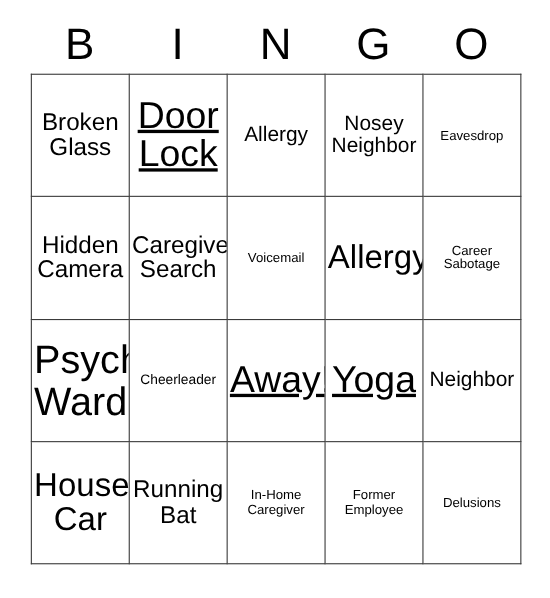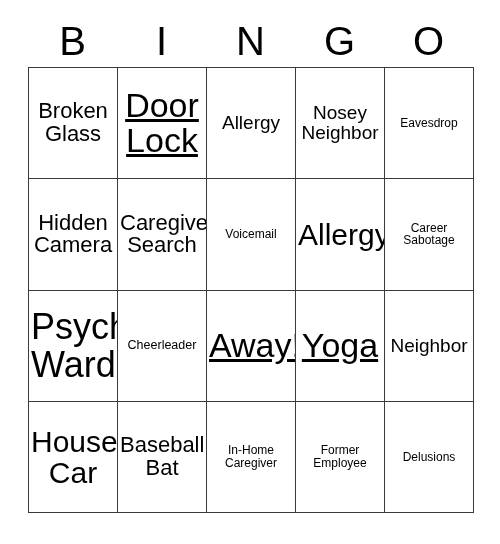--- a/index.html
+++ b/index.html
@@ -106,21 +106,21 @@
       </tr>
       <tr>
         <td class="fs-3xl">Psych Ward</td>
         <td class="fs-xs">Cheerleader</td>
         <td class="fs-4xl">Away!</td>
         <td class="fs-4xl">Yoga</td>
         <td class="fs-lg">Neighbor</td>
       </tr>
       <tr>
         <td class="fs-2xl">House Car</td>
-        <td class="fs-xl">Baseball Bat</td>
+        <td class="fs-xl">Running Bat</td>
         <td class="fs-md">In-Home Caregiver</td>
         <td class="fs-md">Former Employee</td>
         <td class="fs-md">Delusions</td>
       </tr>
     </tbody>
   </table>
 
 </div>
 
 </body></html>

